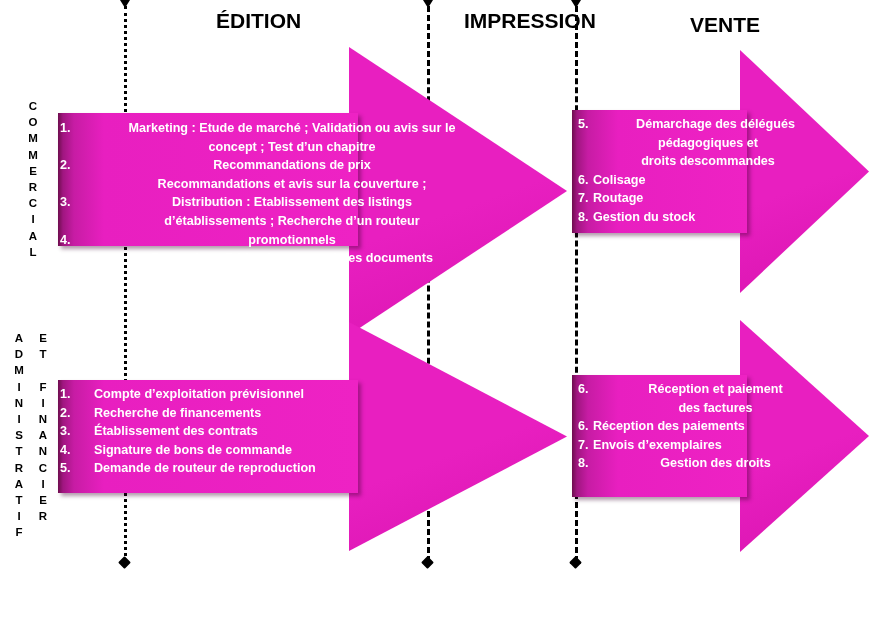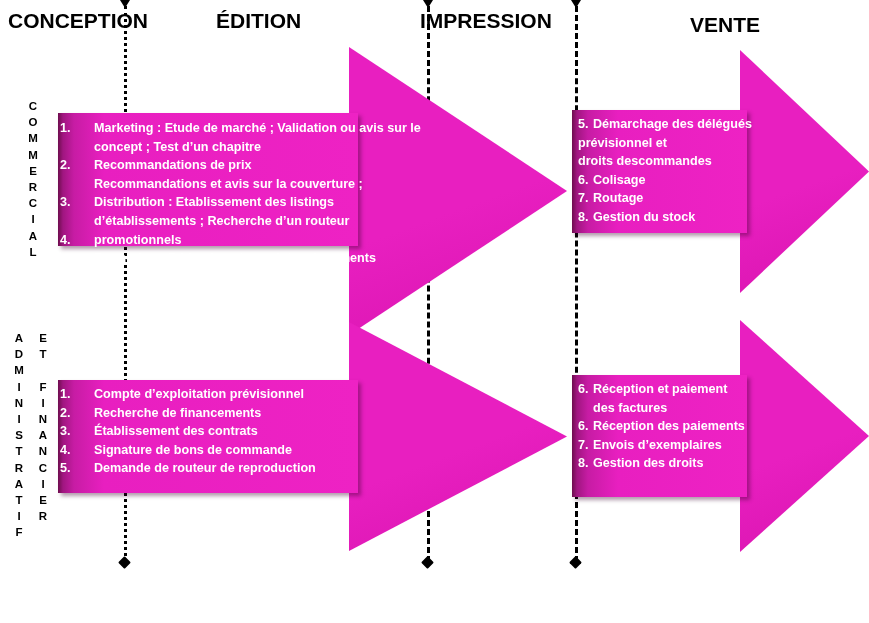--- a/index.html
+++ b/index.html
@@ -94,30 +94,29 @@
   .arrow-text li{
     display:flex;
     align-items:flex-start;
   }
   .arrow-text .num{
     flex:0 0 auto;
     width:34px;
   }
   .arrow-text .num.tight{width:15px;}
   .arrow-text .txt{flex:1 1 auto;}
-  .arrow-text .cont{display:block;}
+  .arrow-text .cont{display:block;text-align:center;}
 </style>
 </head>
 <body>
 
 <div id="canvas">
 
-  <div class="col-header" style="left:8px;top:10px;">CONCEPTION</div>
   <div class="col-header" style="left:216px;top:10px;">ÉDITION</div>
-  <div class="col-header" style="left:420px;top:10px;">IMPRESSION</div>
+  <div class="col-header" style="left:464px;top:10px;">IMPRESSION</div>
   <div class="col-header" style="left:690px;top:14px;">VENTE</div>
 
   <div class="div-cap-top" style="left:120px;top:0px;"></div>
   <div class="divider dotted" style="left:124px;top:6px;height:556px;"></div>
   <div class="div-cap-bottom" style="left:120px;top:558px;"></div>
 
   <div class="div-cap-top" style="left:423px;top:0px;"></div>
   <div class="divider dashed" style="left:427px;top:6px;height:556px;"></div>
   <div class="div-cap-bottom" style="left:423px;top:558px;"></div>
 
@@ -216,21 +215,21 @@
     <div class="arrow-text" style="left:578px;top:115px;width:260px;">
       <ol>
         <li>
           <span class="num tight">5.</span>
           <span class="txt">
             <span class="cont">Démarchage des délégués</span>
           </span>
         </li>
         <li>
           <span class="txt">
-            <span class="cont">prévisionnel et</span>
+            <span class="cont">pédagogiques et</span>
             <span class="cont">droits descommandes</span>
           </span>
         </li>
         <li>
           <span class="num tight">6.</span>
           <span class="txt">Colisage</span>
         </li>
         <li>
           <span class="num tight">7.</span>
           <span class="txt">Routage</span>

